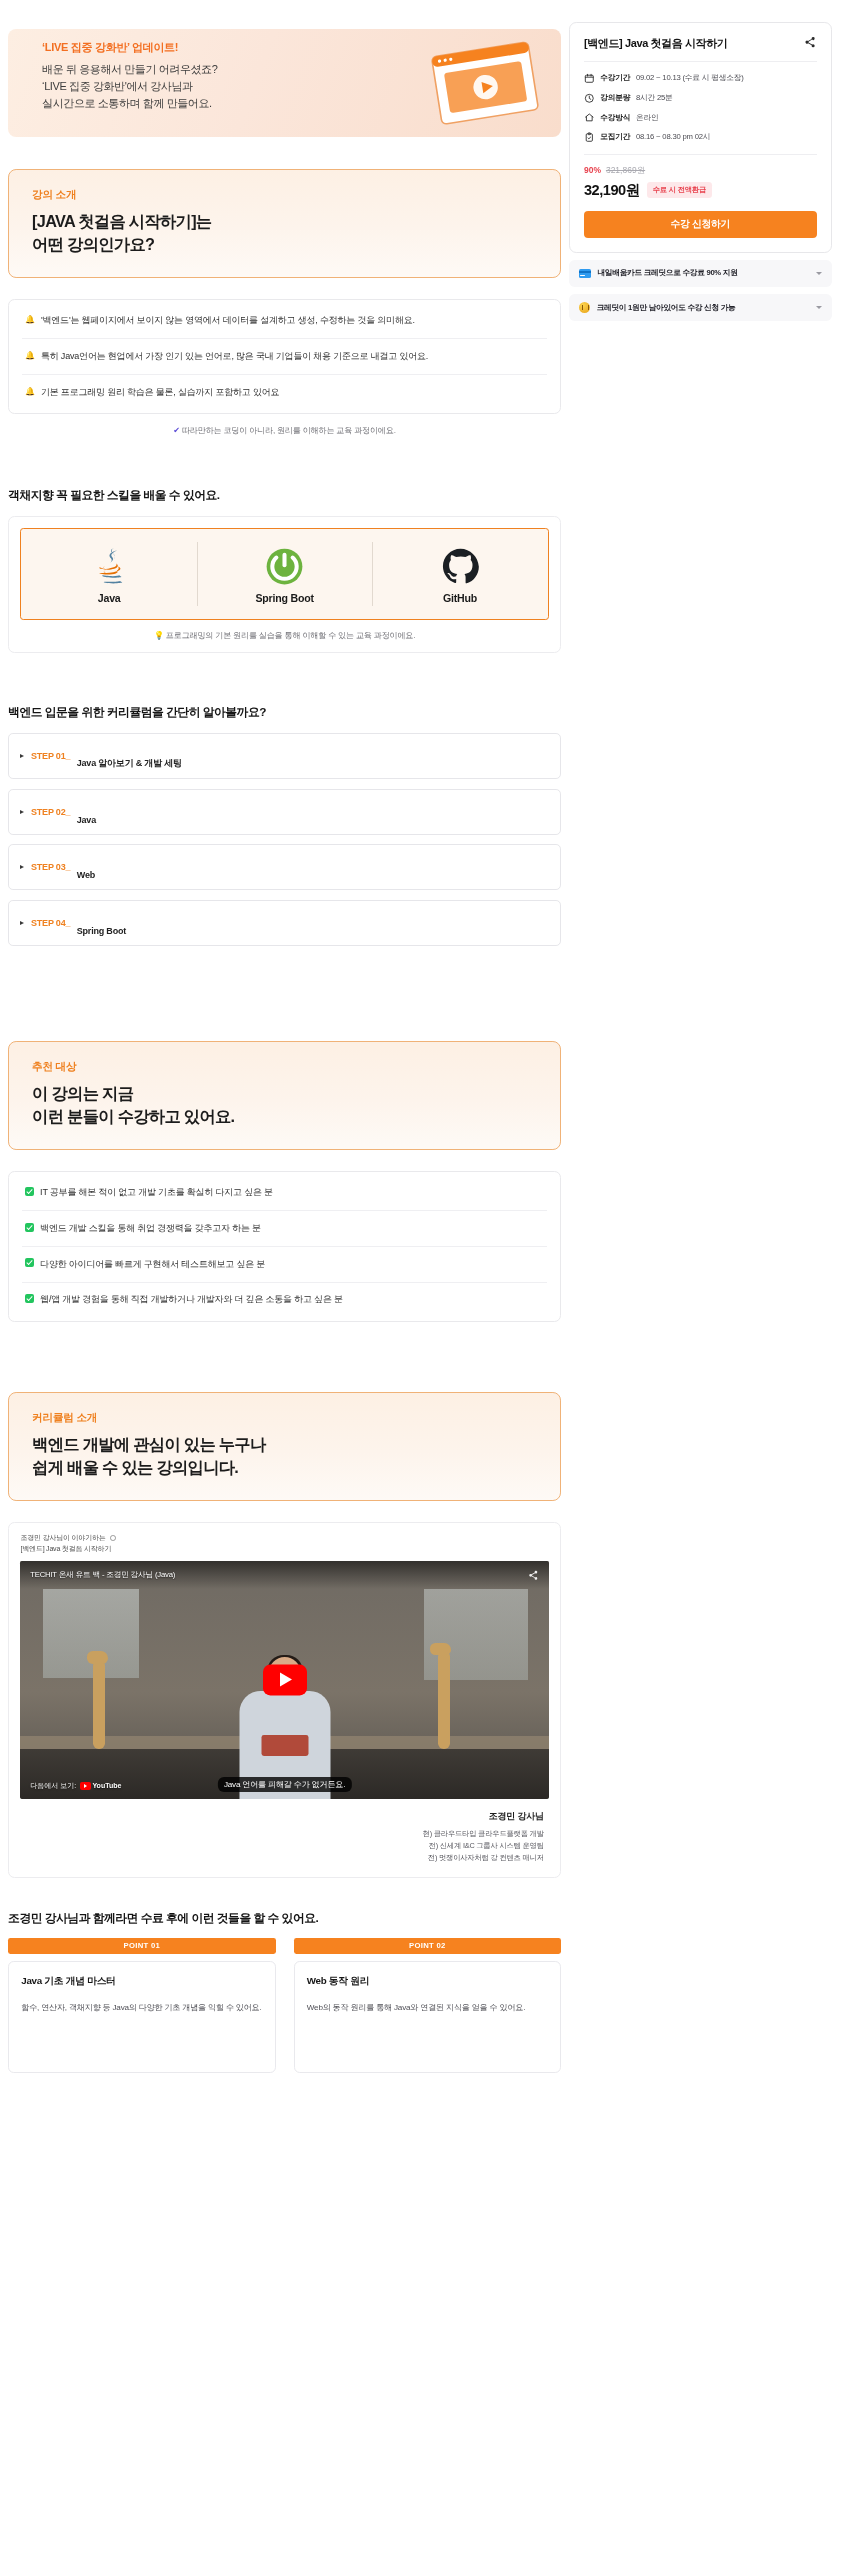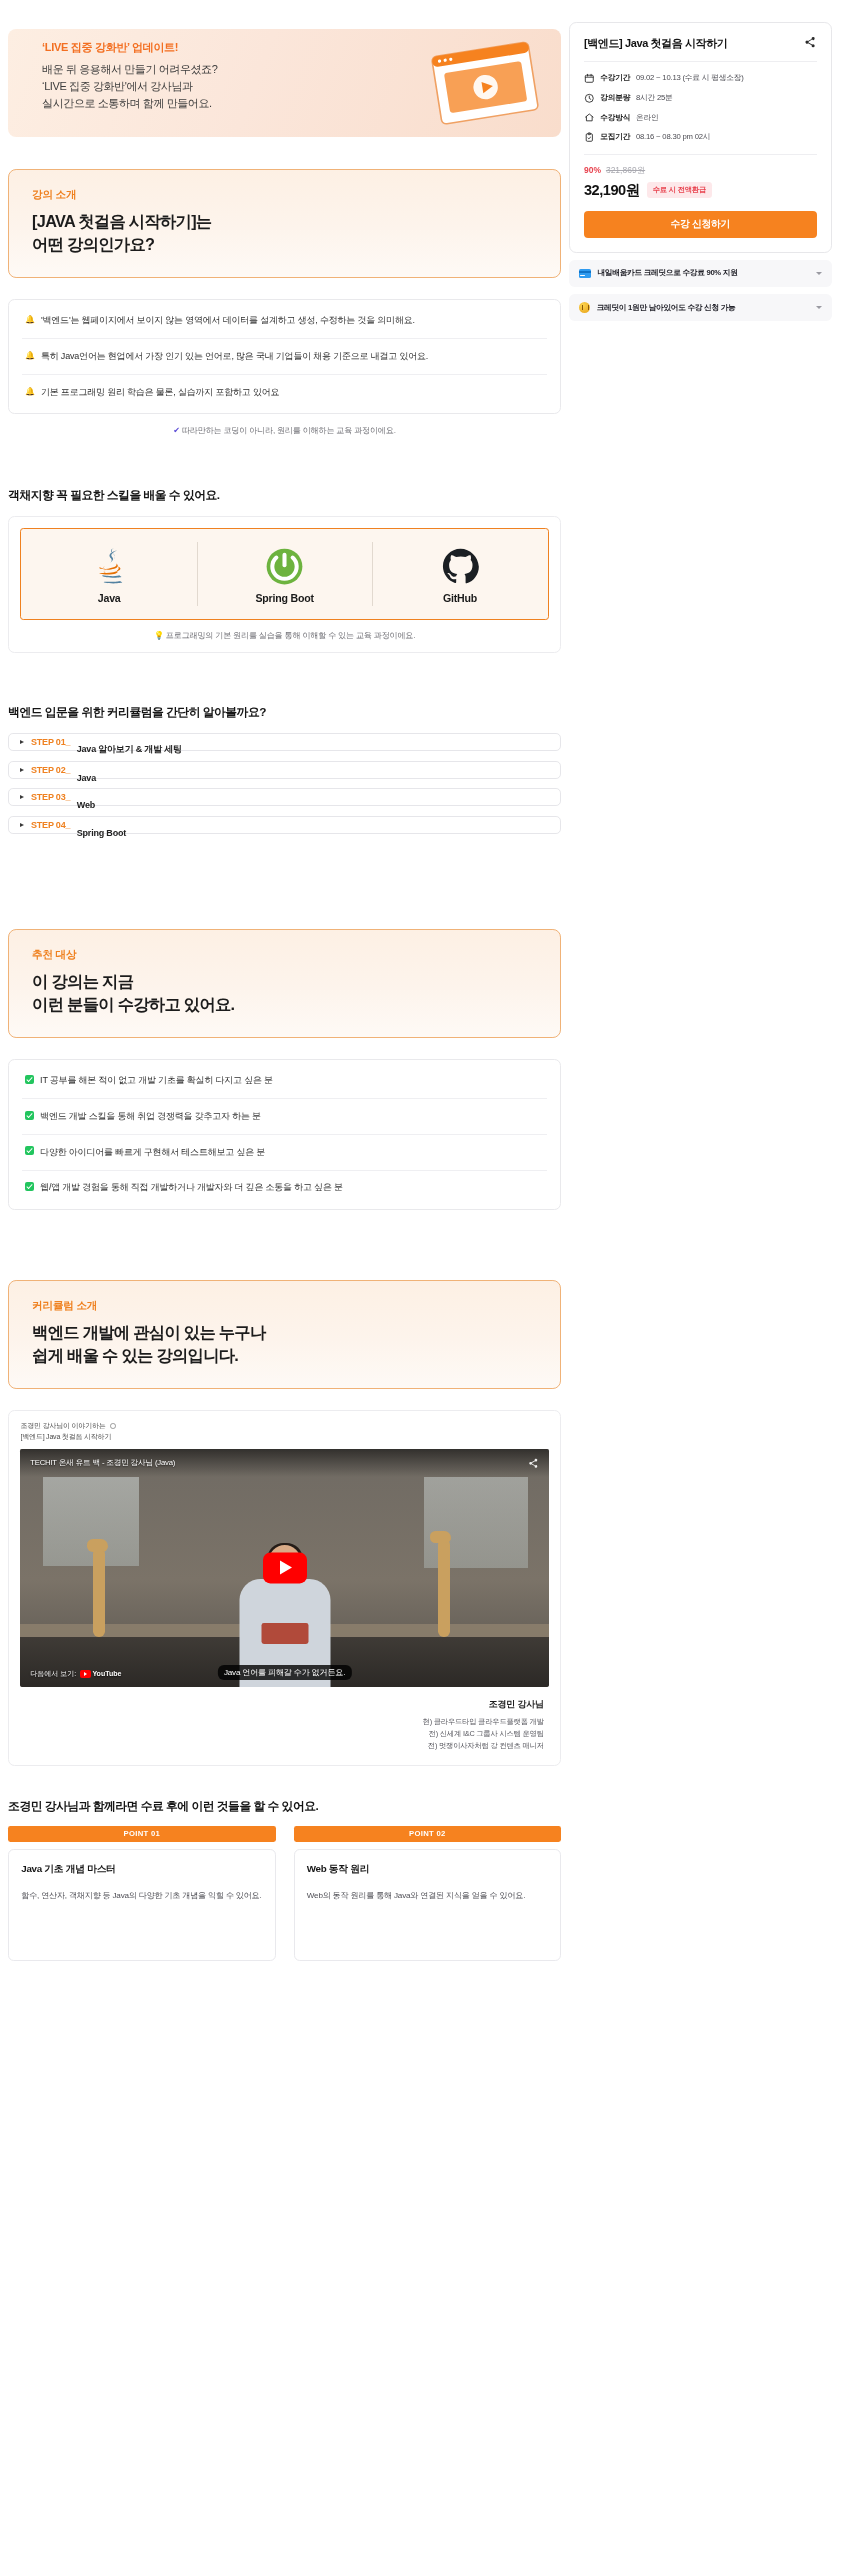--- a/index.html
+++ b/index.html
@@ -189,21 +189,21 @@
     letter-spacing: -0.2px;
   }
   .logo-wrap { height: 44px; display: flex; align-items: center; justify-content: center; }
 
   
   .step-row {
     width: 553px;
     border: 0.8px solid #e6e6ea;
     border-radius: 4.9px;
     background: #fff;
-    height: 18px;
+    height: 46px;
     display: flex;
     align-items: center;
     padding: 0 11.4px;
     margin-bottom: 9.8px;
     gap: 6.5px;
   }
   .step-tri {
     width: 0; height: 0;
     border-left: 4.1px solid #3a3a3a;
     border-top: 2.8px solid transparent;

